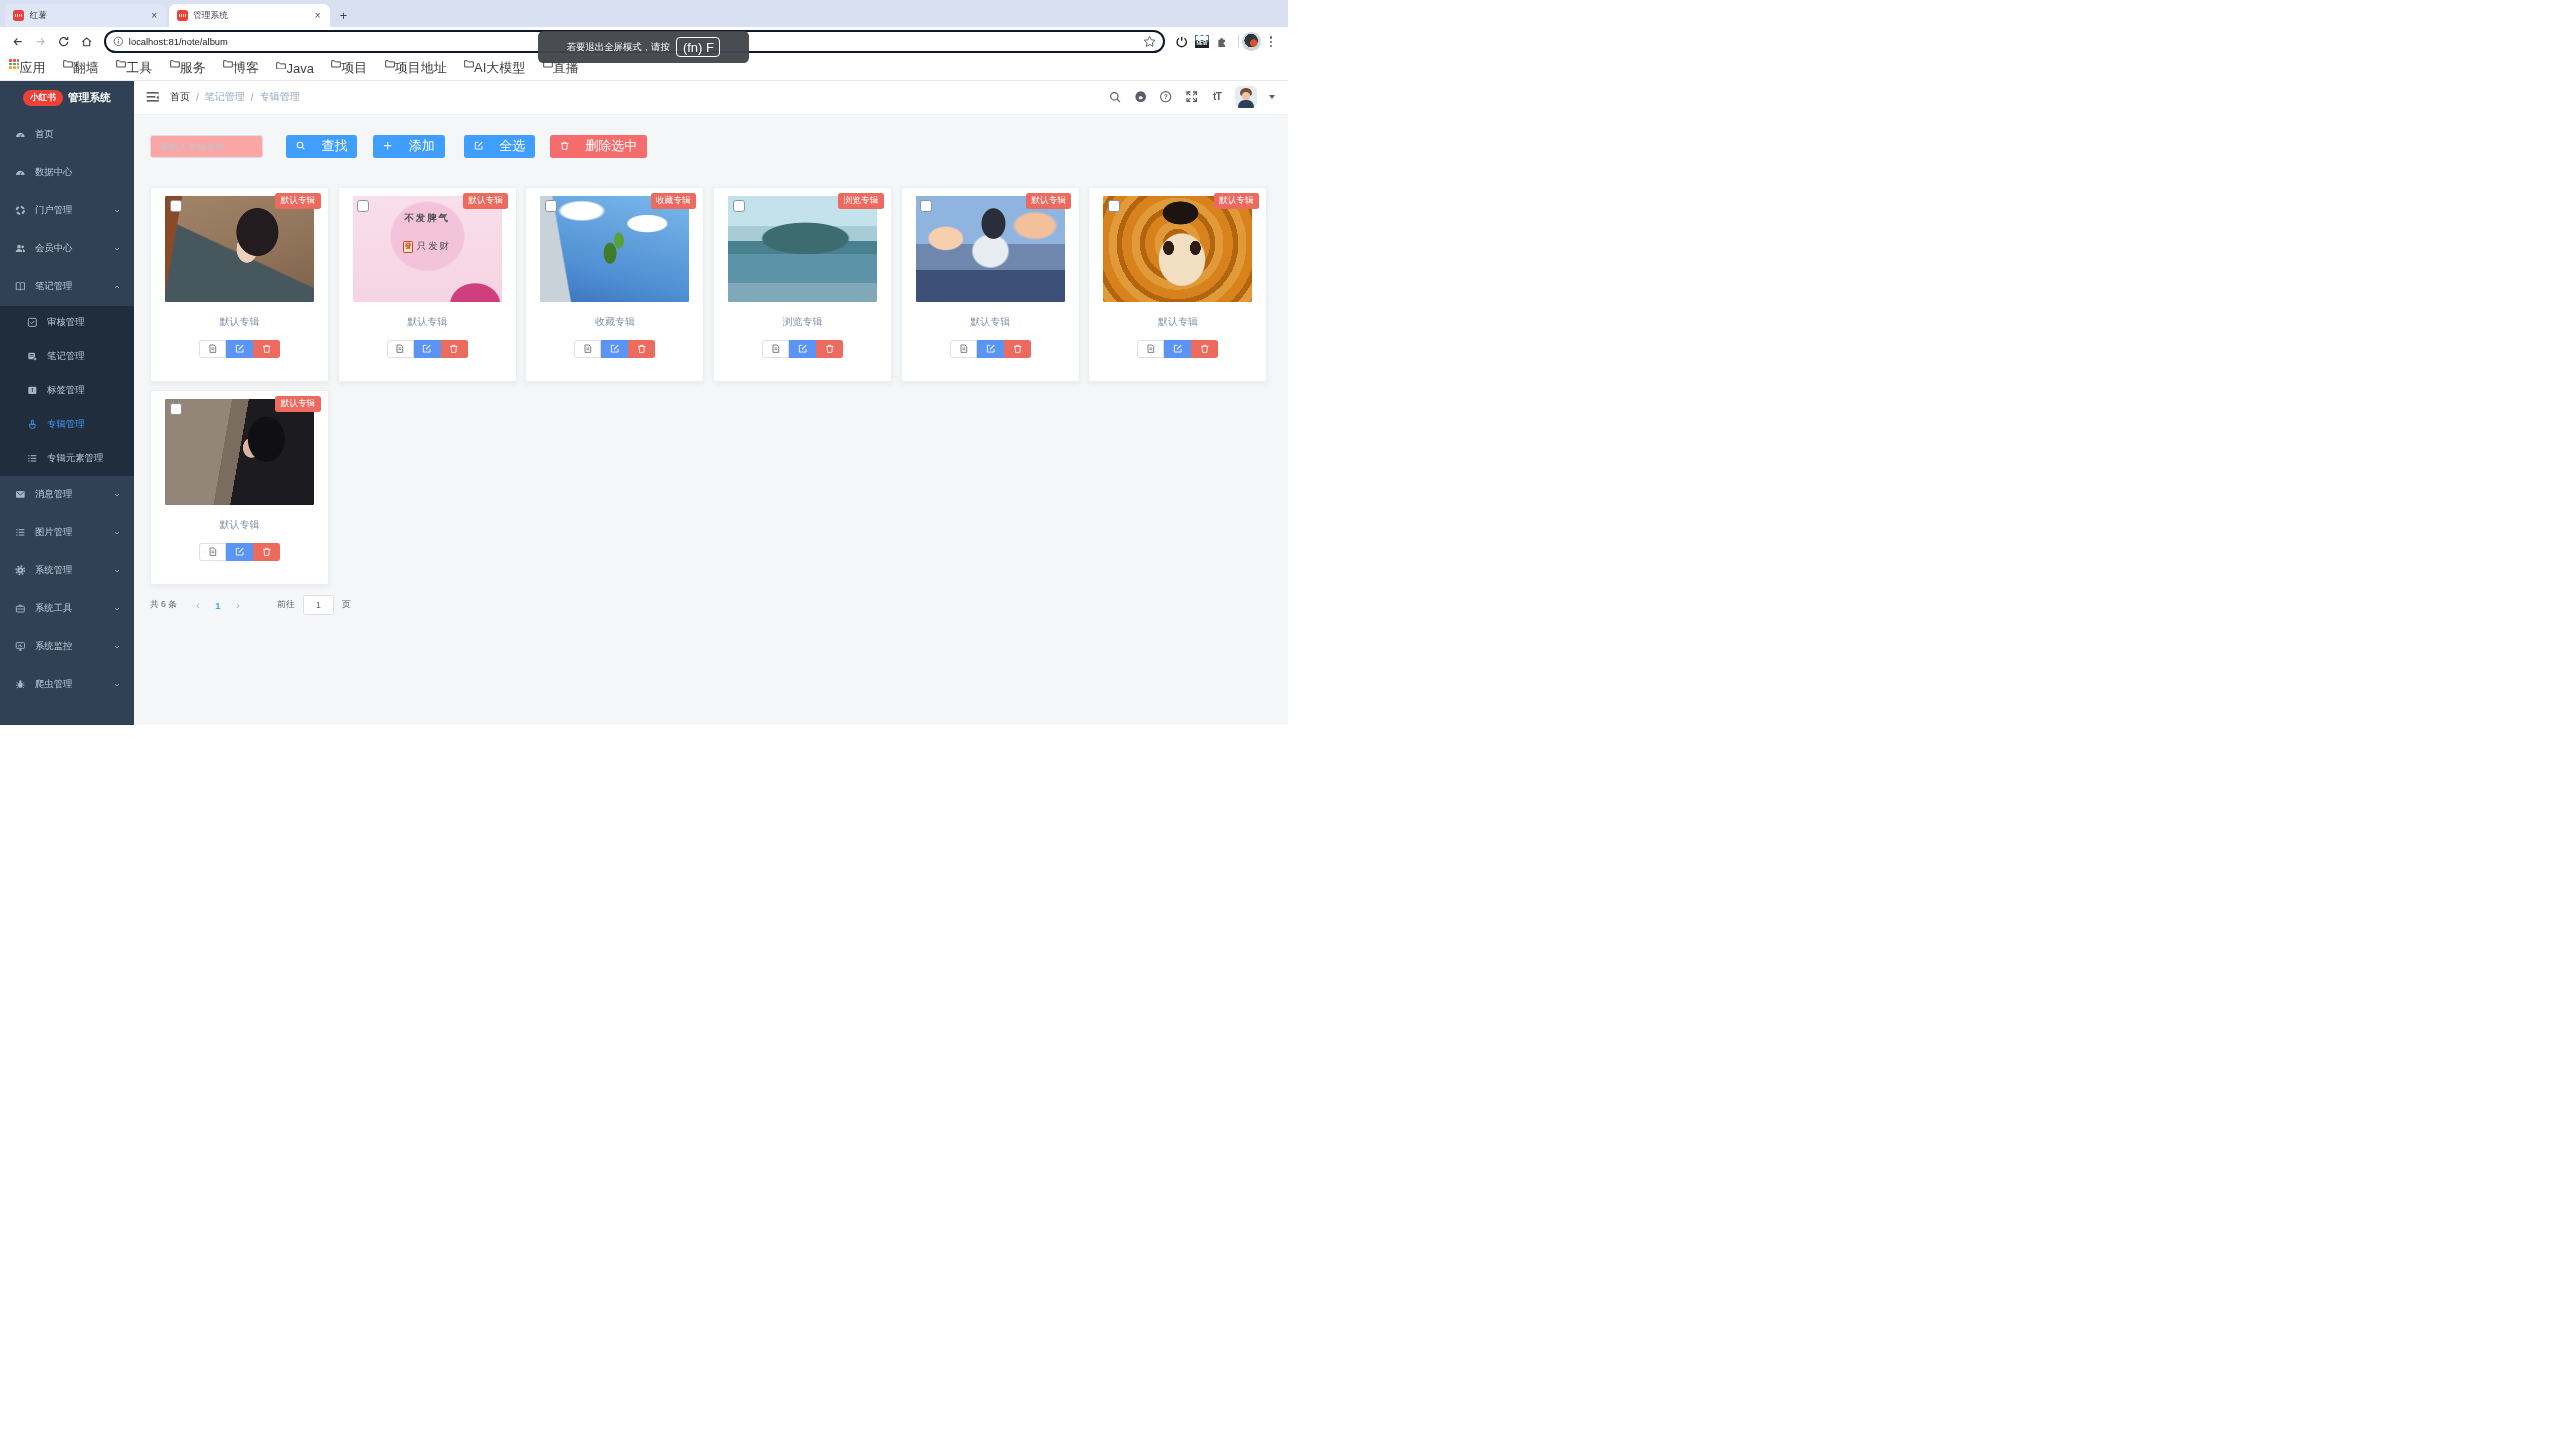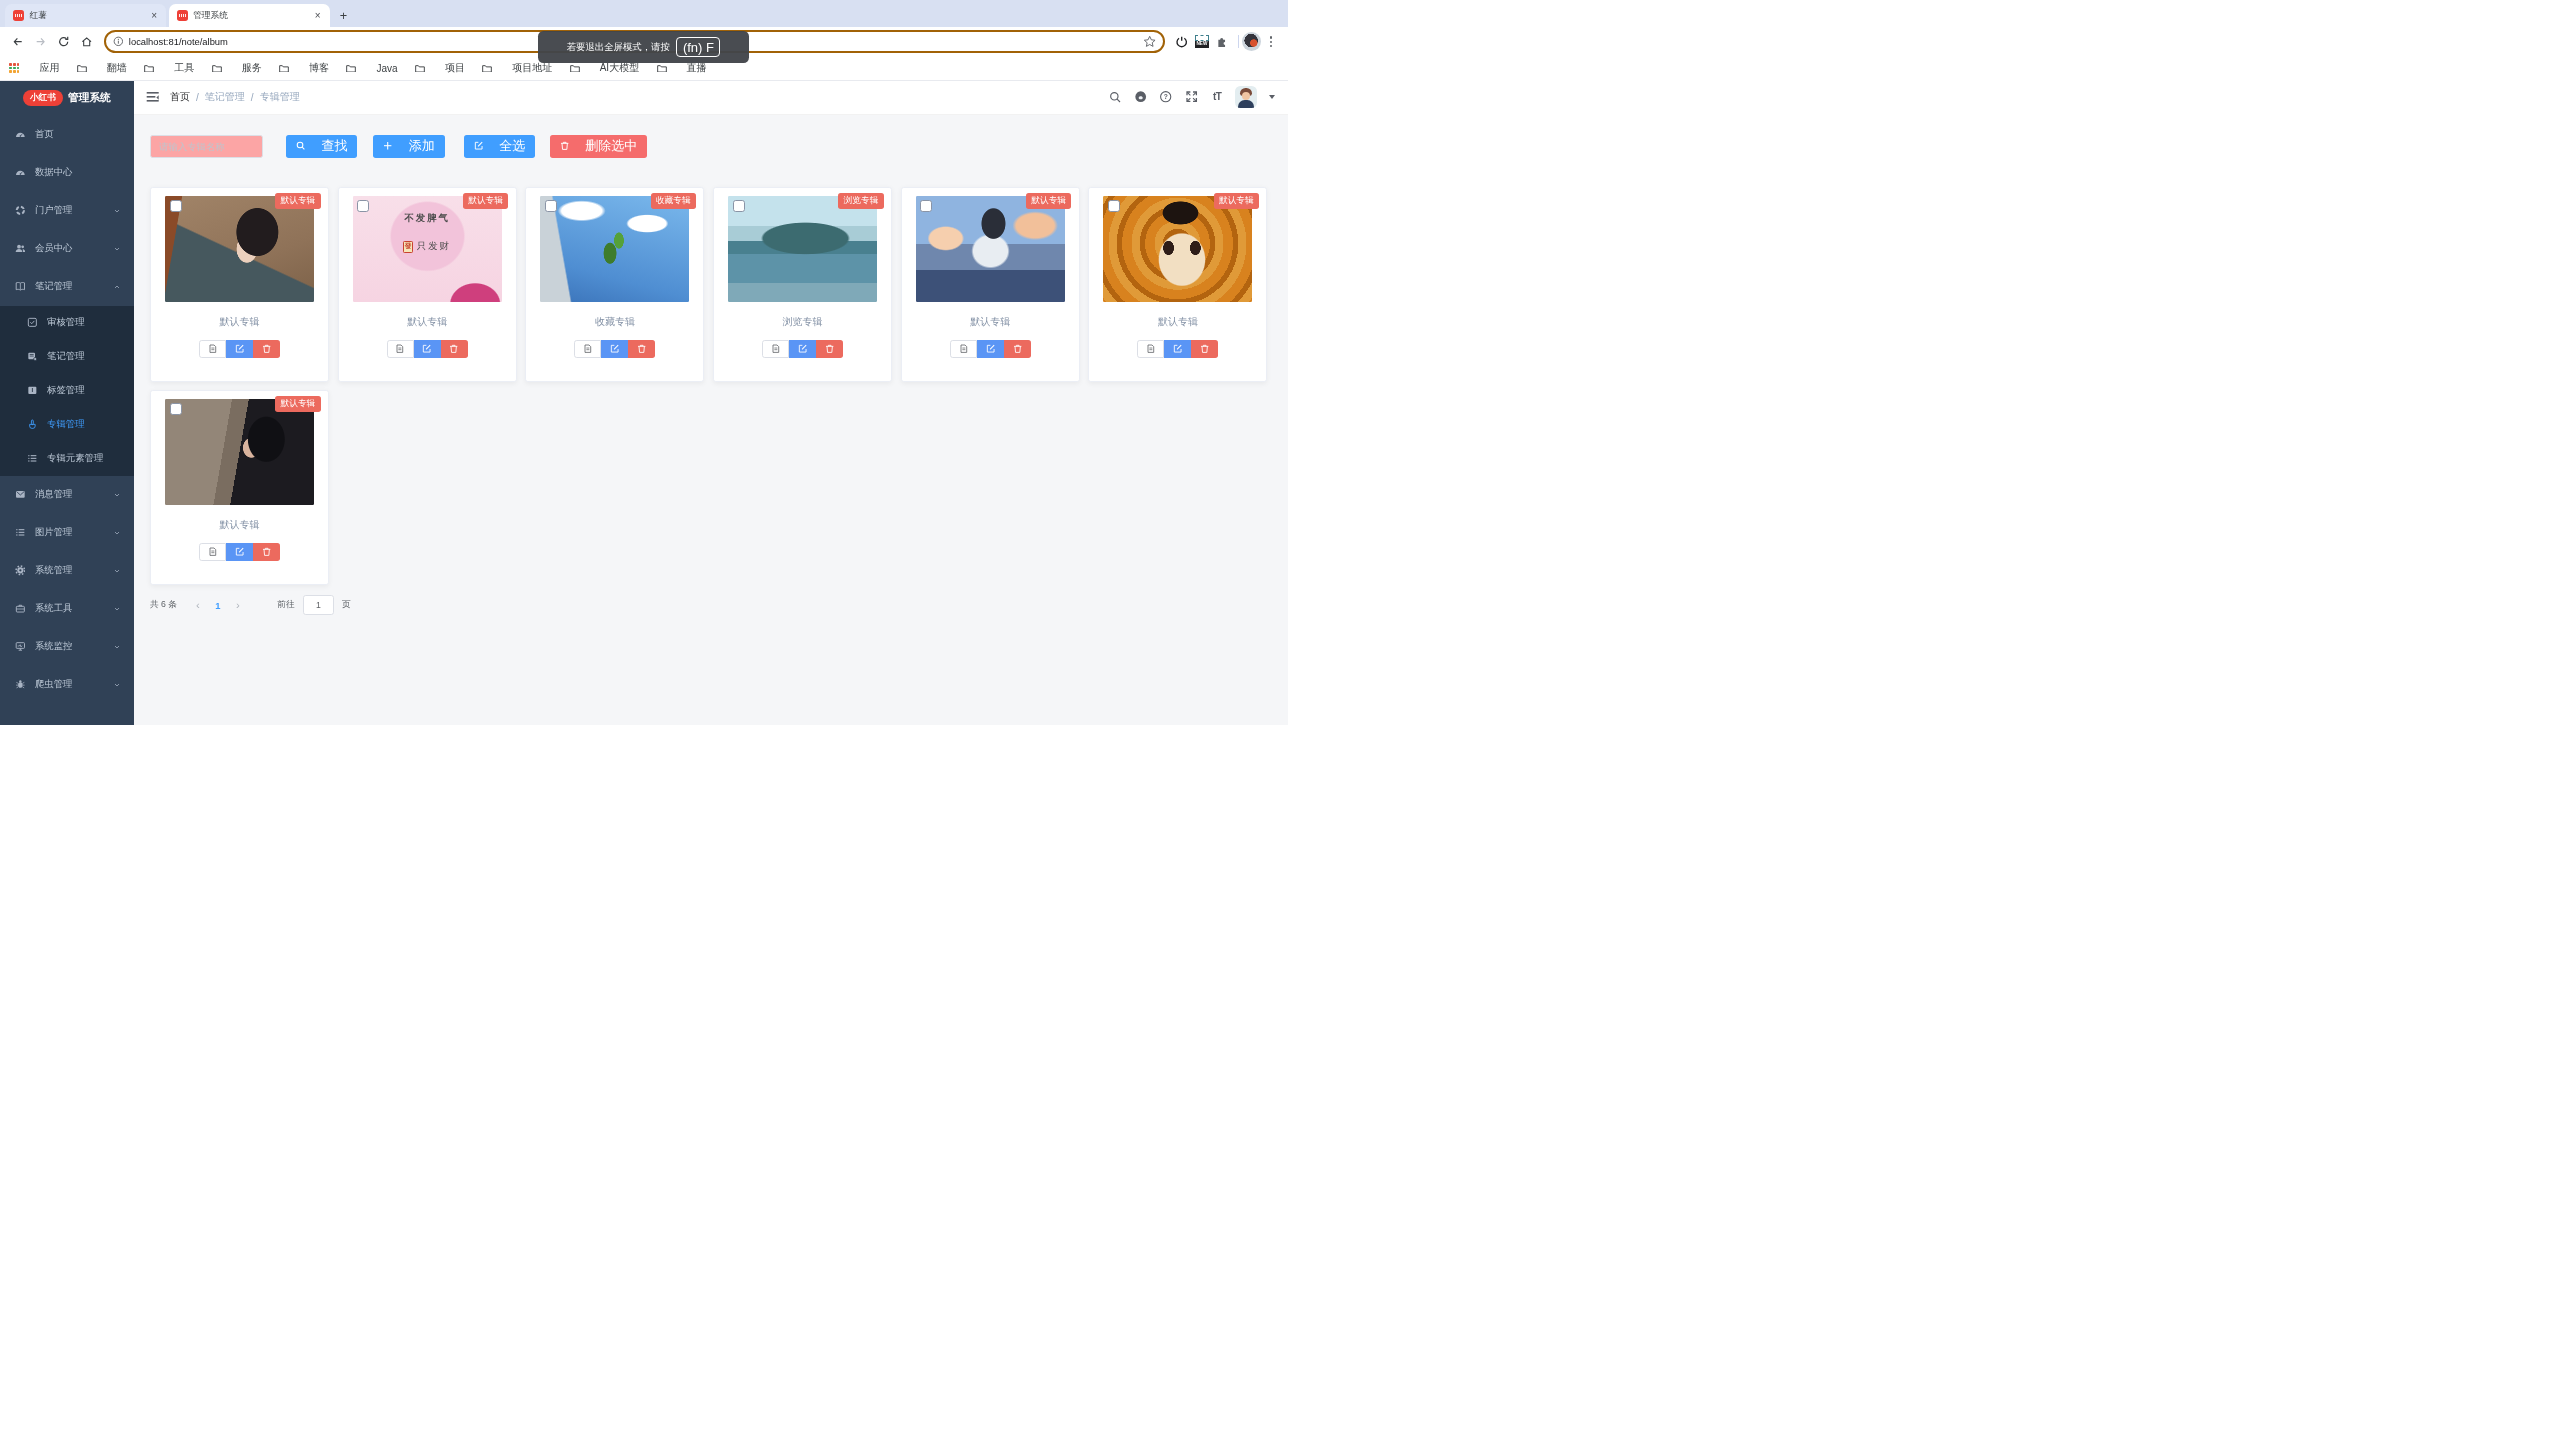--- a/index.html
+++ b/index.html
@@ -11,32 +11,32 @@
   .tab.inactive { background:#dfe6f6; margin-right:2.7px; }
   .tab.active { background:#ffffff; }
   .favicon { width:10.7px; height:10.7px; border-radius:2.7px; background:#ee4037; margin-right:5.4px; position:relative; flex:none; }
   .favicon::after { content:""; position:absolute; left:2px; top:4px; width:6.7px; height:2.7px; background:linear-gradient(to right,#fff 0 1.3px,transparent 1.3px 2px,#fff 2px 3.4px,transparent 3.4px 4px,#fff 4px 5.4px,transparent 5.4px 6px,#fff 6px); opacity:.9; }
   .tab-title { flex:1; white-space:nowrap; overflow:hidden; }
   .tab-close { font-size:10px; color:#4a4d52; padding:0 2.7px; cursor:pointer; }
   .newtab-btn { width:19px; height:19px; margin:0 0 2px 4px; font-size:12.7px; color:#3c4043; display:flex; align-items:center; justify-content:center; border-radius:50%; }
 
   .navbar { height:29.5px; background:#fff; display:flex; align-items:center; padding:0 6.7px; position:relative; }
   .nav-ic { width:23px; height:23px; display:flex; align-items:center; justify-content:center; border-radius:50%; flex:none; }
-  .omnibox { flex:1; height:23px; margin:0 5.4px; border:2px solid #a16207; border-radius:12px; background:#fff; display:flex; align-items:center; padding:0 6.7px; }
+  .omnibox { flex:1; height:23px; margin:0 5.4px; border:2px solid #0f172a; border-radius:12px; background:#fff; display:flex; align-items:center; padding:0 6.7px; }
   .omni-url { flex:1; font-size:9.4px; color:#202124; margin-left:5.4px; }
   .sep-v { width:0.7px; height:13.4px; background:#cdd6ee; margin:0 4px; }
   .avatar-chrome { width:19px; height:19px; border-radius:50%; background:radial-gradient(circle at 62% 58%, #d8512e 0 3.4px, rgba(0,0,0,0) 4px), radial-gradient(circle at 48% 45%, #34343c 0 46%, #ccd4dc 47%); flex:none; }
   .kebab { display:flex; flex-direction:column; gap:2px; align-items:center; justify-content:center; width:20px; height:20px; }
   .kebab i { width:2.3px; height:2.3px; border-radius:50%; background:#5f6368; }
   .shot-new { display:flex; flex-direction:column; align-items:center; width:17.4px; }
   .shot-cam { width:13.4px; height:6px; border:1.3px dashed #3f7f8c; }
   .shot-lbl { background:#202124; color:#fff; font-size:4.7px; font-weight:bold; padding:0 1.3px; line-height:6.7px; }
 
   .bookbar { height:24px; background:#fff; display:flex; align-items:center; padding-left:9.4px; gap:17.4px; border-bottom:0.7px solid #e8eaef; }
-  .bm { display:flex; align-items:center; gap:20px; font-size:10px; color:#3c4043; }
+  .bm { display:flex; align-items:flex-start; gap:0; font-size:13px; color:#3c4043; }
   .apps-grid { display:grid; grid-template-columns:repeat(3,2.7px); grid-gap:1px; }
   .apps-grid i { width:2.7px; height:2.7px; border-radius:0.7px; }
   .apps-grid i:nth-child(-n+3){ background:#e5533c; } .apps-grid i:nth-child(n+4):nth-child(-n+6){ background:#3aa757; } .apps-grid i:nth-child(n+7){ background:#f2a433; }
 
   .notice { position:absolute; left:538px; top:31px; width:211px; height:32px; background:rgba(66,69,74,.96); border-radius:5.4px; display:flex; align-items:center; justify-content:center; color:#fff; font-size:9.4px; z-index:50; }
   .notice-key { border:1px solid #fff; border-radius:4px; padding:1.3px 5.4px; margin-left:6.7px; font-size:13px; }
 
   
   .page { display:flex; height:644px; }
   .sidebar { width:134px; background:#304156; flex:none; display:flex; flex-direction:column; }

